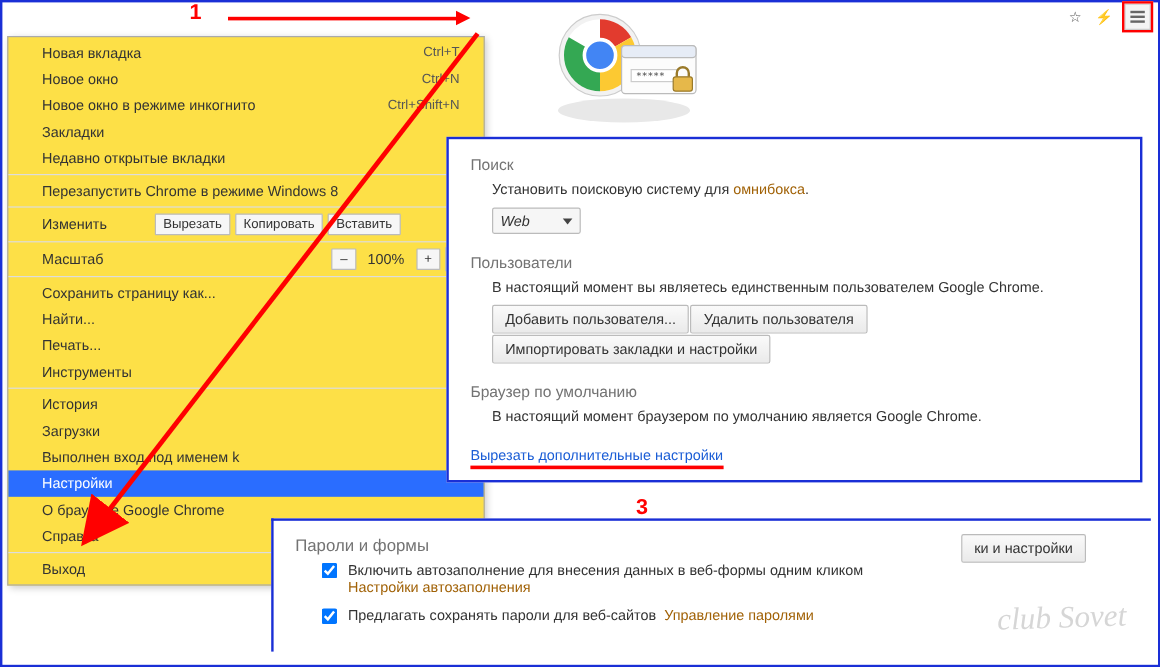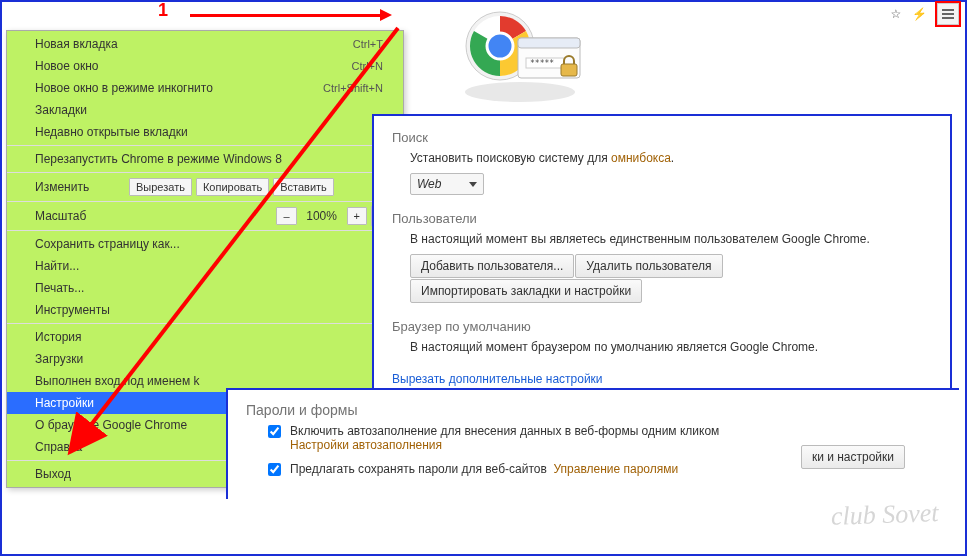--- a/index.html
+++ b/index.html
@@ -62,21 +62,21 @@
   .label1 {
     position:absolute; top:0px; left:158px;
     color:#ff0000; font-weight:bold; font-size:18px;
   }
 
   
   .menu {
     position:absolute;
     top: 30px; left: 6px;
     width: 396px;
-    background: #bef264;
+    background: #fde047;
     border: 1px solid #aaa;
     box-shadow: 2px 2px 6px rgba(0,0,0,0.2);
     padding: 2px 0;
   }
   .menu-item {
     display:flex; align-items:center;
     height: 22px;
     padding: 0 20px 0 28px;
   }
   .menu-item.hover { background:#2a6dff; color:#fff; }
@@ -146,21 +146,21 @@
     padding-bottom:2px; display:inline-block;
   }
 
   
   .panel3-label {
     position:absolute; top: 412px; left: 530px;
     color:#ff0000; font-weight:bold; font-size:18px;
   }
   .panel3 {
     position:absolute;
-    top: 388px; left: 226px; right: 8px;
+    top: 432px; left: 226px; right: 8px;
     border-top: 2px solid #1a2fd6;
     border-left: 2px solid #1a2fd6;
     padding: 6px 18px 18px 18px;
     background:#fff;
     box-sizing:border-box;
   }
   .panel3 .section-h { font-size:14px; }
   .chkline {
     display:flex; align-items:flex-start; gap:6px; margin:6px 0 2px 18px;
   }

